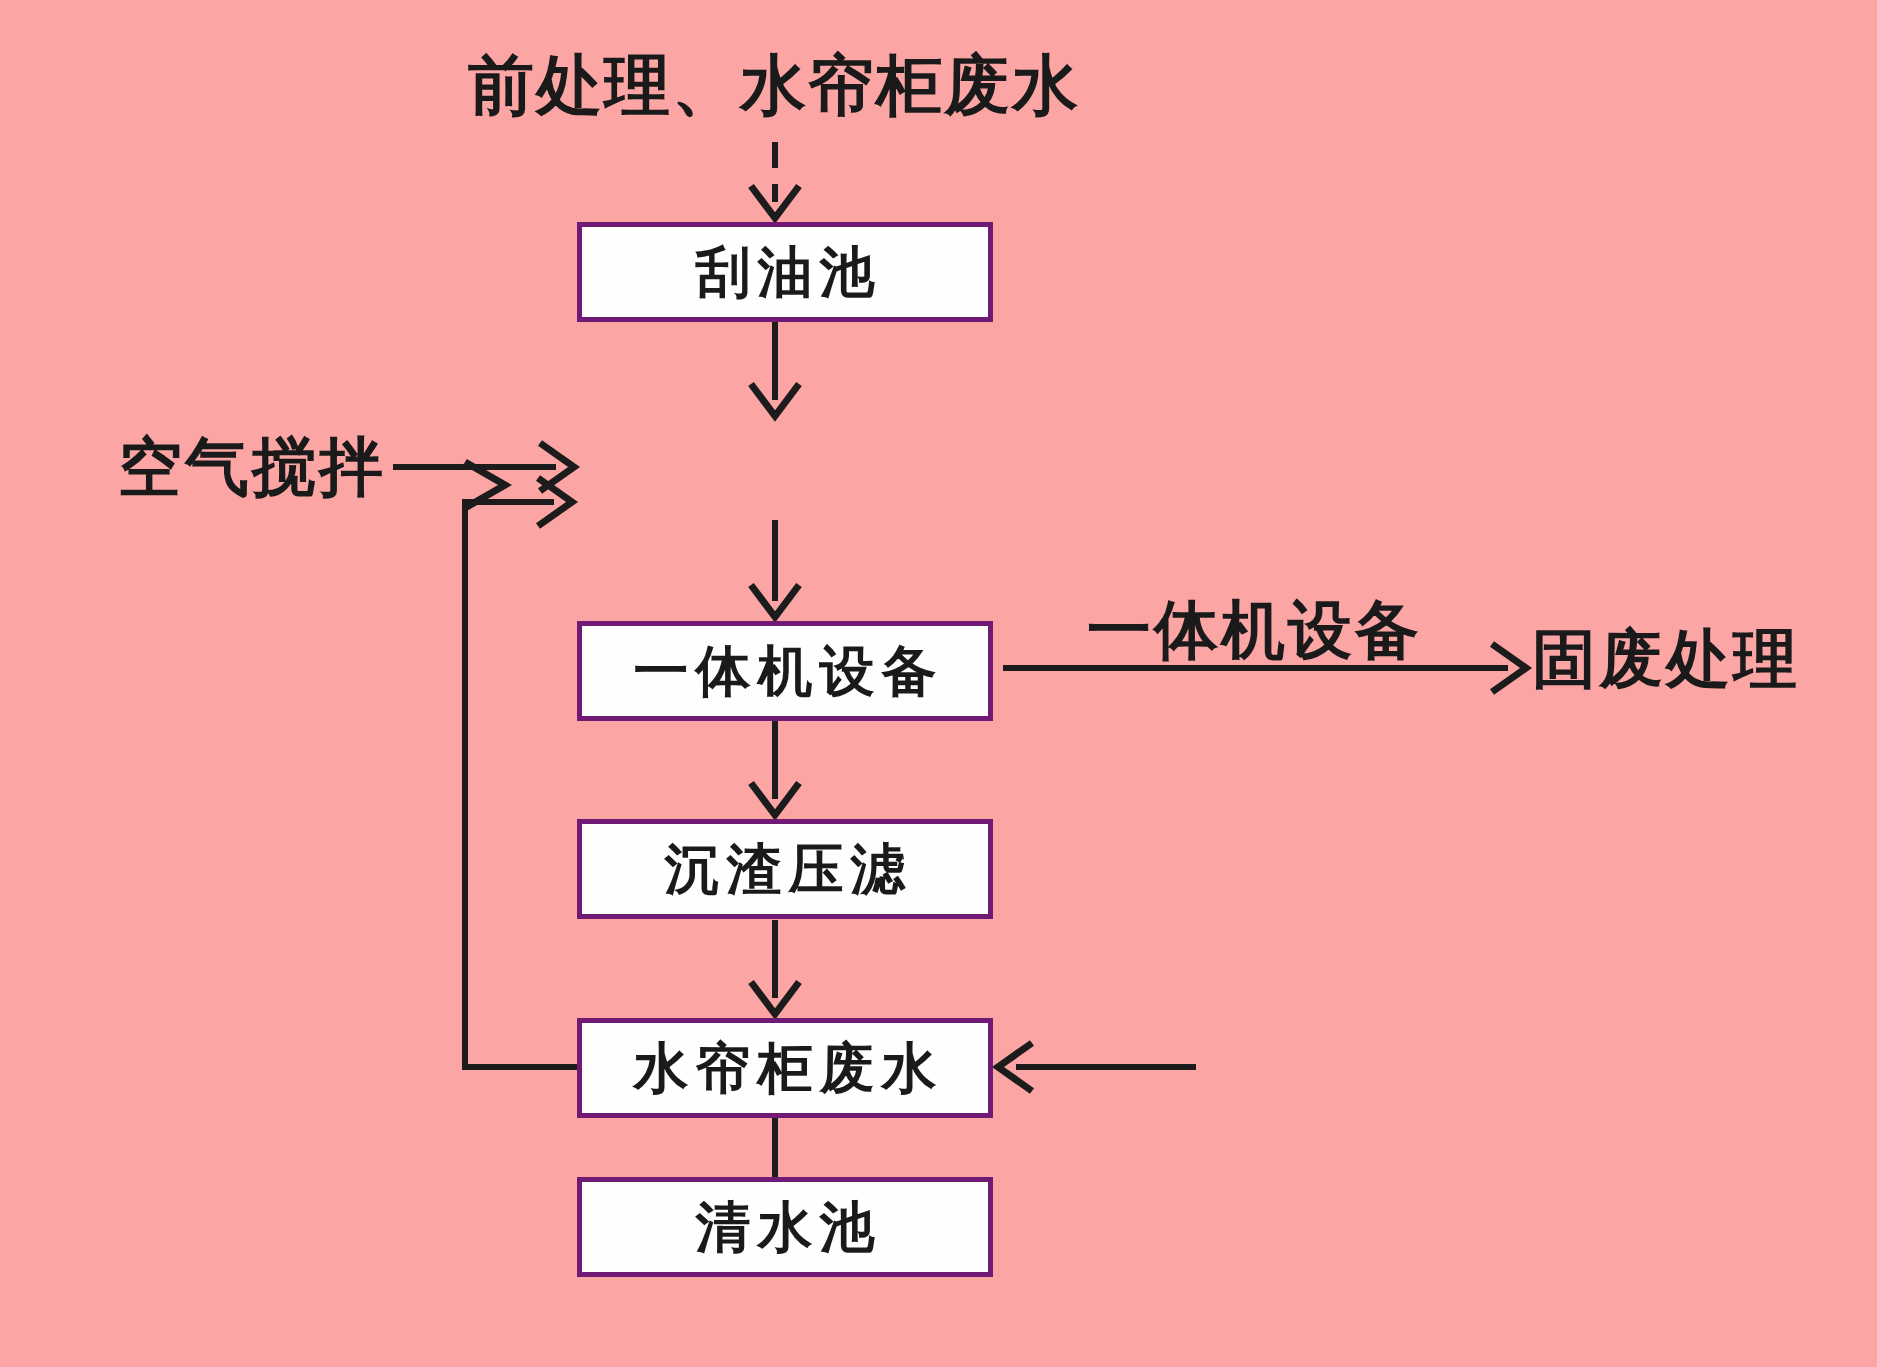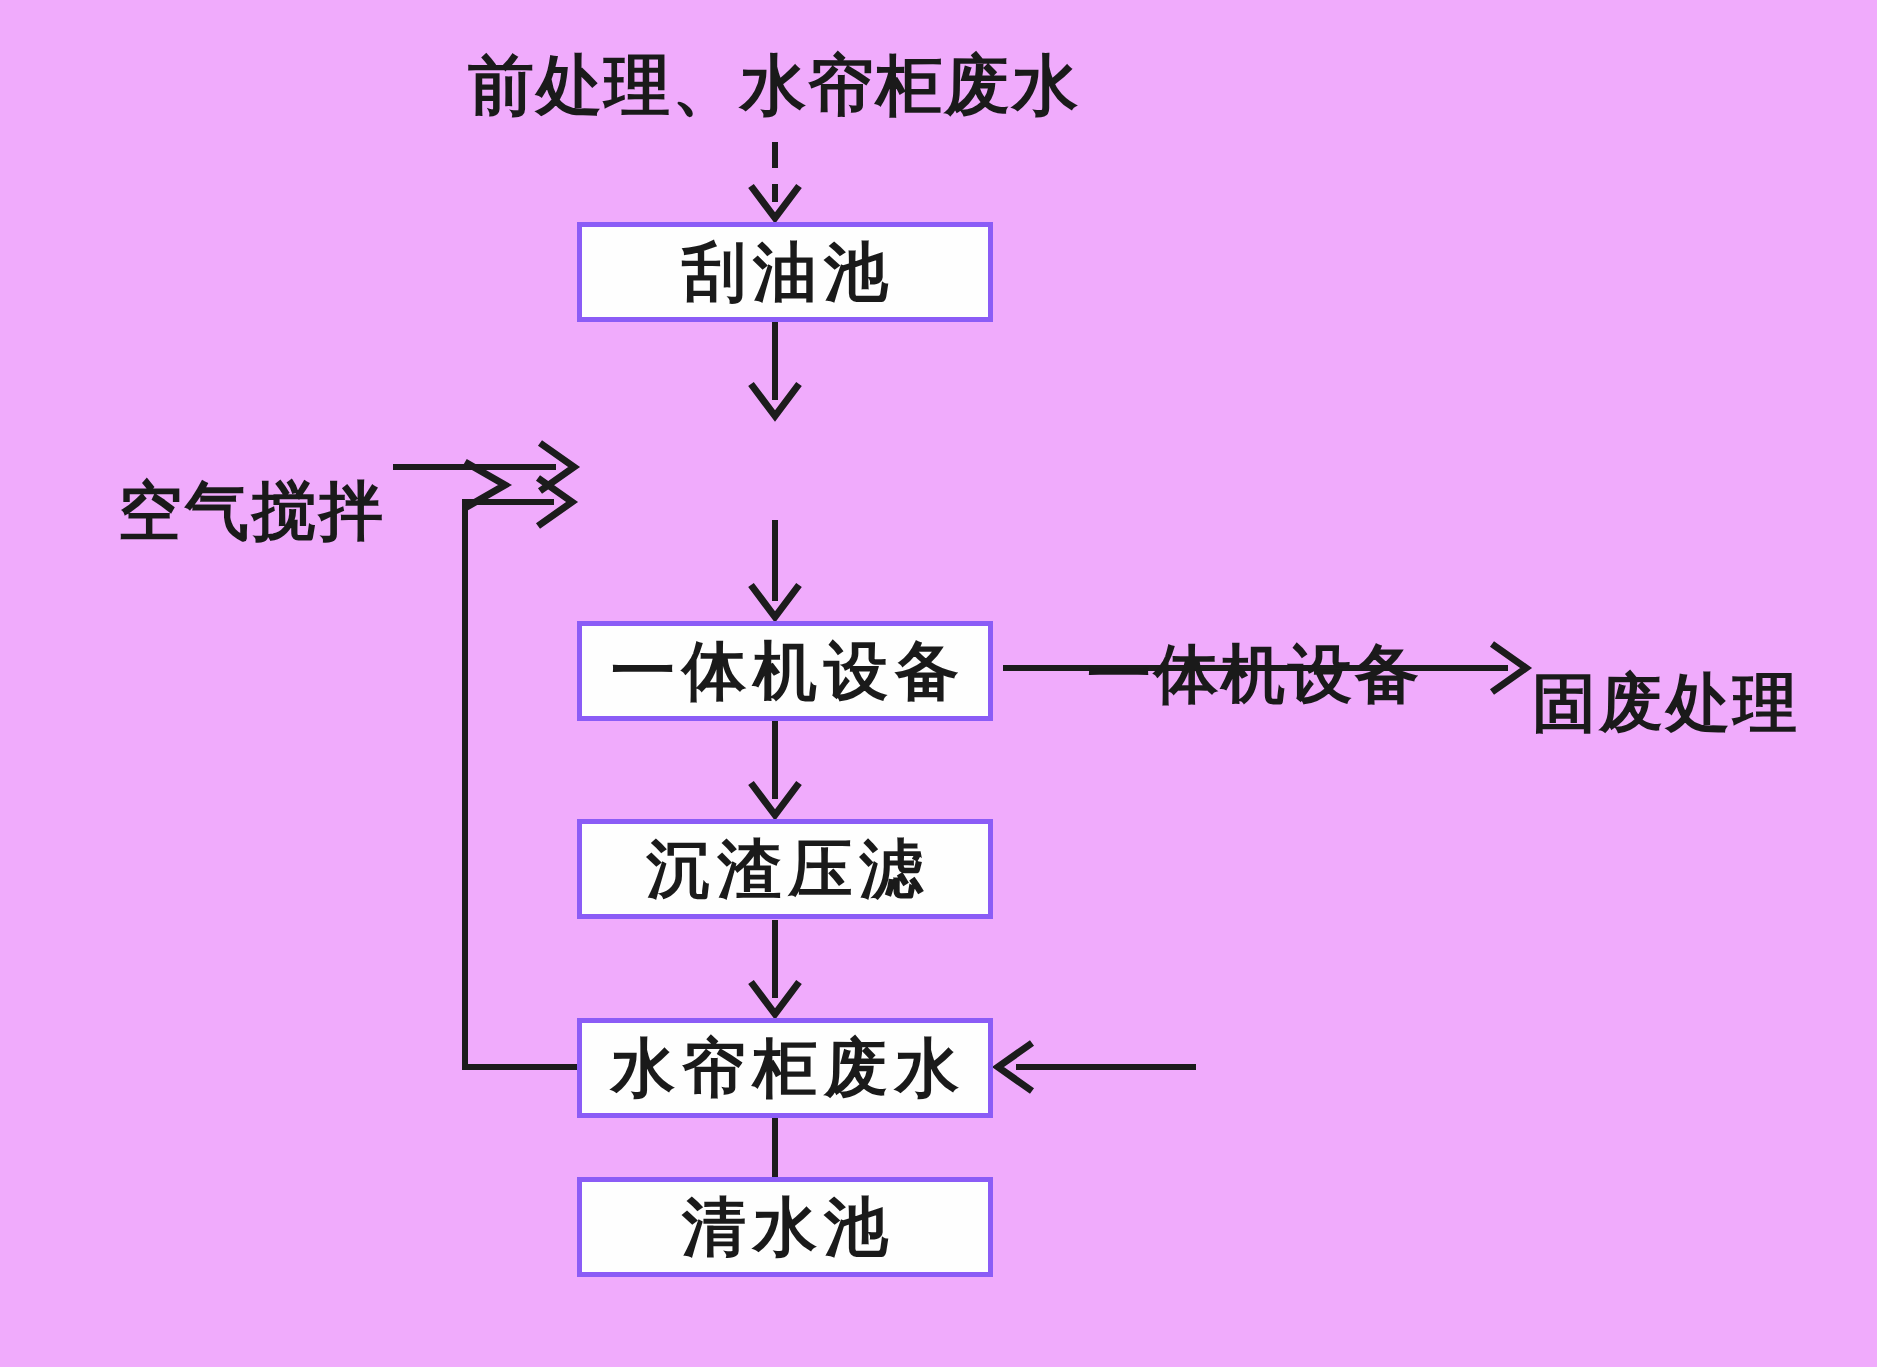--- a/index.html
+++ b/index.html
@@ -1,31 +1,31 @@
 <!DOCTYPE html>
 <html><head>
 <meta charset="utf-8">
 <style>
   html,body{margin:0;padding:0;background:#ffffff;}
   .canvas{
-    position:relative;width:1877px;height:1367px;background:#f0abfc;overflow:hidden;
+    position:relative;width:1877px;height:1367px;background:#fca5a5;overflow:hidden;
     font-family:"Liberation Sans","DejaVu Sans",sans-serif;color:#1a1a1a;
   }
   .svg-layer{position:absolute;left:0;top:0;width:100%;height:100%;}
   .node-box{
     position:absolute;left:577px;width:416px;height:100px;box-sizing:border-box;
-    border:5px solid #8b5cf6;background:#fefefe;
+    border:5px solid #701a75;background:#fefefe;
     display:flex;align-items:center;justify-content:center;
-    font-size:64px;font-weight:bold;letter-spacing:7px;line-height:1;
+    font-size:55px;font-weight:bold;letter-spacing:7px;line-height:1;
     text-indent:7px; 
     white-space:nowrap;
   }
   .flow-label{
     position:absolute;font-size:64px;font-weight:bold;letter-spacing:3px;
-    line-height:1;white-space:nowrap;margin-top:44px;
+    line-height:1;white-space:nowrap;
   }
   .diagram-title{
     position:absolute;left:468px;top:52px;font-size:66px;font-weight:bold;
     letter-spacing:2px;line-height:1;white-space:nowrap;
   }
   .conn{stroke:#1c1c1c;stroke-width:6;fill:none;}
   .conn-head{stroke:#1c1c1c;stroke-width:7;fill:none;}
   .conn-dashed{stroke-dasharray:26 16;}
 </style>
 </head>

